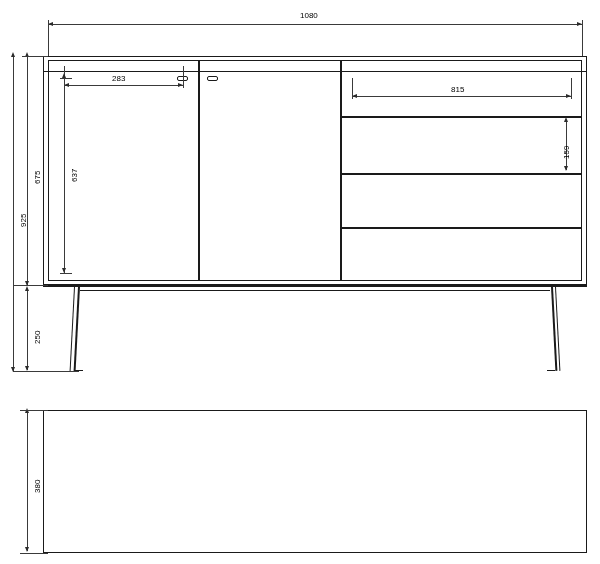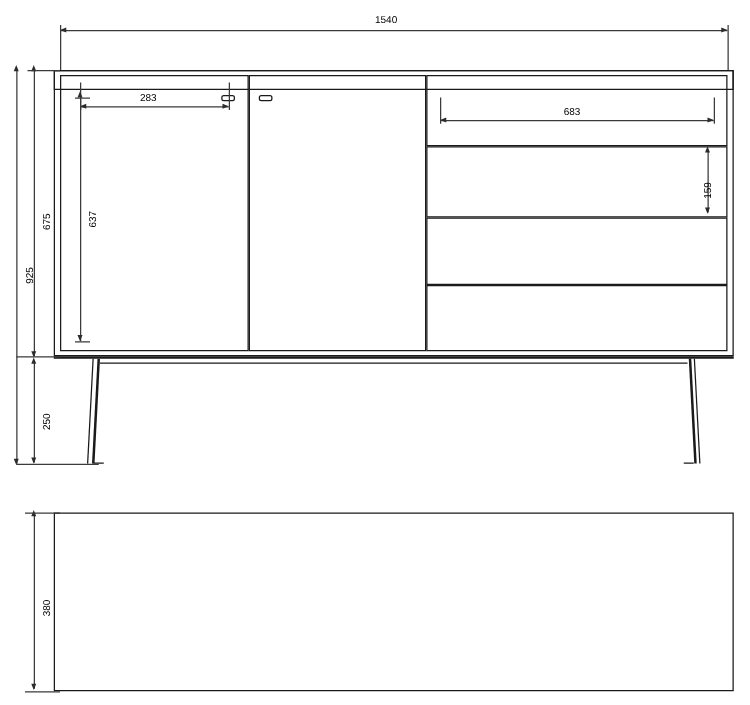--- a/index.html
+++ b/index.html
@@ -35,21 +35,21 @@
 <body>
 
 <div id="sheet">
 
   <div class="ln h dim" style="left:48px;top:24px;width:534px;"></div>
   <div class="ah l" style="left:48px;top:21.5px;"></div>
   <div class="ah r" style="left:577px;top:21.5px;"></div>
 
   <div class="ln v dim" style="left:48px;top:20px;height:36px;"></div>
   <div class="ln v dim" style="left:582px;top:20px;height:36px;"></div>
-  <div class="txt" style="left:300px;top:11px;">1540</div>
+  <div class="txt" style="left:300px;top:11px;">1080</div>
 
   <div class="rect" style="left:43px;top:56px;width:544px;height:16px;"></div>
   <div class="rect" style="left:43px;top:56px;width:544px;height:229px;"></div>
 
   <div class="rect" style="left:48px;top:60px;width:151px;height:221px;"></div>
 
   <div class="rect" style="left:199px;top:60px;width:142px;height:221px;"></div>
 
   <div class="handle" style="left:177px;top:76px;width:11px;height:5px;"></div>
   <div class="handle" style="left:207px;top:76px;width:11px;height:5px;"></div>
@@ -76,21 +76,21 @@
   <div class="ah r" style="left:178px;top:82.5px;"></div>
   <div class="ln v dim" style="left:64px;top:66px;height:22px;"></div>
   <div class="ln v dim" style="left:183px;top:66px;height:22px;"></div>
   <div class="txt" style="left:112px;top:74px;">283</div>
 
   <div class="ln h dim" style="left:352px;top:96px;width:219px;"></div>
   <div class="ah l" style="left:352px;top:93.5px;"></div>
   <div class="ah r" style="left:566px;top:93.5px;"></div>
   <div class="ln v dim" style="left:352px;top:78px;height:21px;"></div>
   <div class="ln v dim" style="left:571px;top:78px;height:21px;"></div>
-  <div class="txt" style="left:451px;top:85px;">683</div>
+  <div class="txt" style="left:451px;top:85px;">815</div>
 
   <div class="ln v dim" style="left:64px;top:78px;height:195px;"></div>
   <div class="ah u" style="left:61.5px;top:73px;"></div>
   <div class="ah d" style="left:61.5px;top:268px;"></div>
   <div class="ln h dim" style="left:60px;top:78px;width:12px;"></div>
   <div class="ln h dim" style="left:60px;top:273px;width:12px;"></div>
   <div class="txt rot" style="left:70px;top:182px;">637</div>
 
   <div class="ln v dim" style="left:566px;top:121px;height:49px;"></div>
   <div class="ah u" style="left:563.5px;top:117px;"></div>

